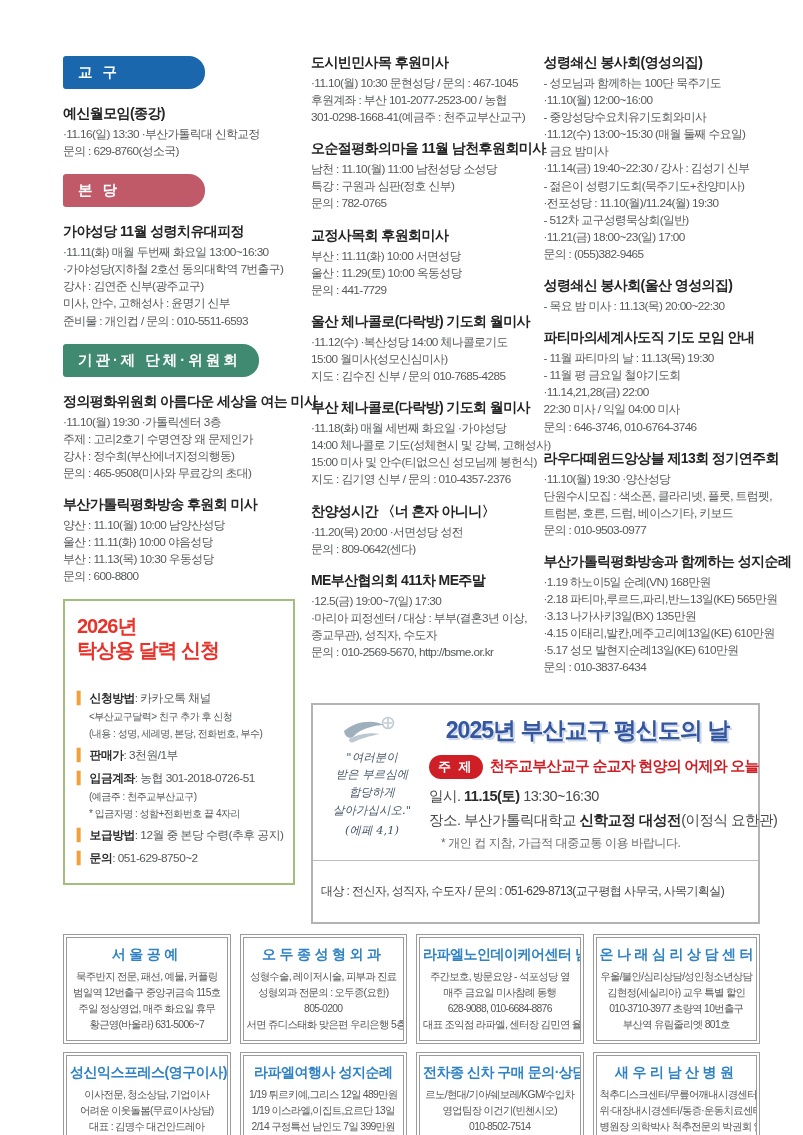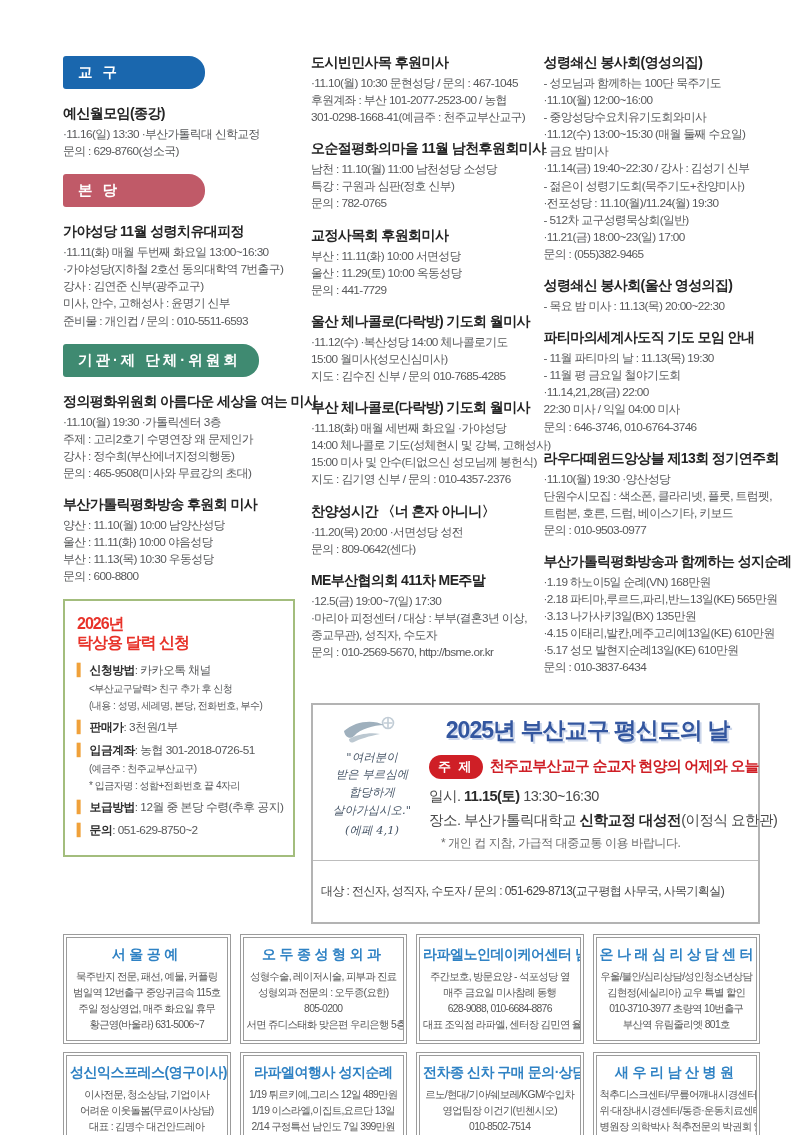--- a/index.html
+++ b/index.html
@@ -18,21 +18,21 @@
   .pill {
     color:#fff; font-weight:bold; font-size:14.5px; letter-spacing:3px;
     padding:7px 18px 7px 15px; border-radius:3px 16px 16px 3px;
     width:fit-content; min-width:142px; margin:2px 0 16px;
   }
   .notice { margin-bottom:14px; }
   .notice-title { font-size:14px; font-weight:bold; color:#242424; letter-spacing:-0.6px; margin-bottom:3px; white-space:nowrap; }
   .notice-line { font-size:11.8px; line-height:1.45; letter-spacing:-0.6px; white-space:nowrap; }
 
   .cal-box { border:2px solid #a3bd7d; padding:14px 12px 16px; margin-top:4px; }
-  .cal-title { font-size:16px; font-weight:bold; color:#e8332a; line-height:1.18; letter-spacing:-1px; margin-bottom:10px; }
+  .cal-title { font-size:20px; font-weight:bold; color:#e8332a; line-height:1.18; letter-spacing:-1px; margin-bottom:28px; }
   .cal-item { display:flex; font-size:11.8px; margin-top:7px; white-space:nowrap; letter-spacing:-0.5px; }
   .cal-bar { color:#f0a13a; margin-right:4px; font-weight:bold; }
   .cal-label { font-weight:bold; color:#2e2e2e; }
   .cal-rest { color:#57585a; }
   .cal-sub { font-size:10px; margin:3px 0 0 12px; white-space:nowrap; letter-spacing:-0.5px; }
 
   .event-box { border:2px solid #b3b3b3; margin-top:12px; padding:10px 0 0 10px; }
   .event-top { display:flex; padding-right:12px; }
   .event-quote { flex:0 0 98px; width:98px; text-align:center; font-family:"DejaVu Serif", serif; font-style:italic; color:#475668; font-size:11.5px; line-height:1.55; }
   .quote-ref { margin-top:2px; }

